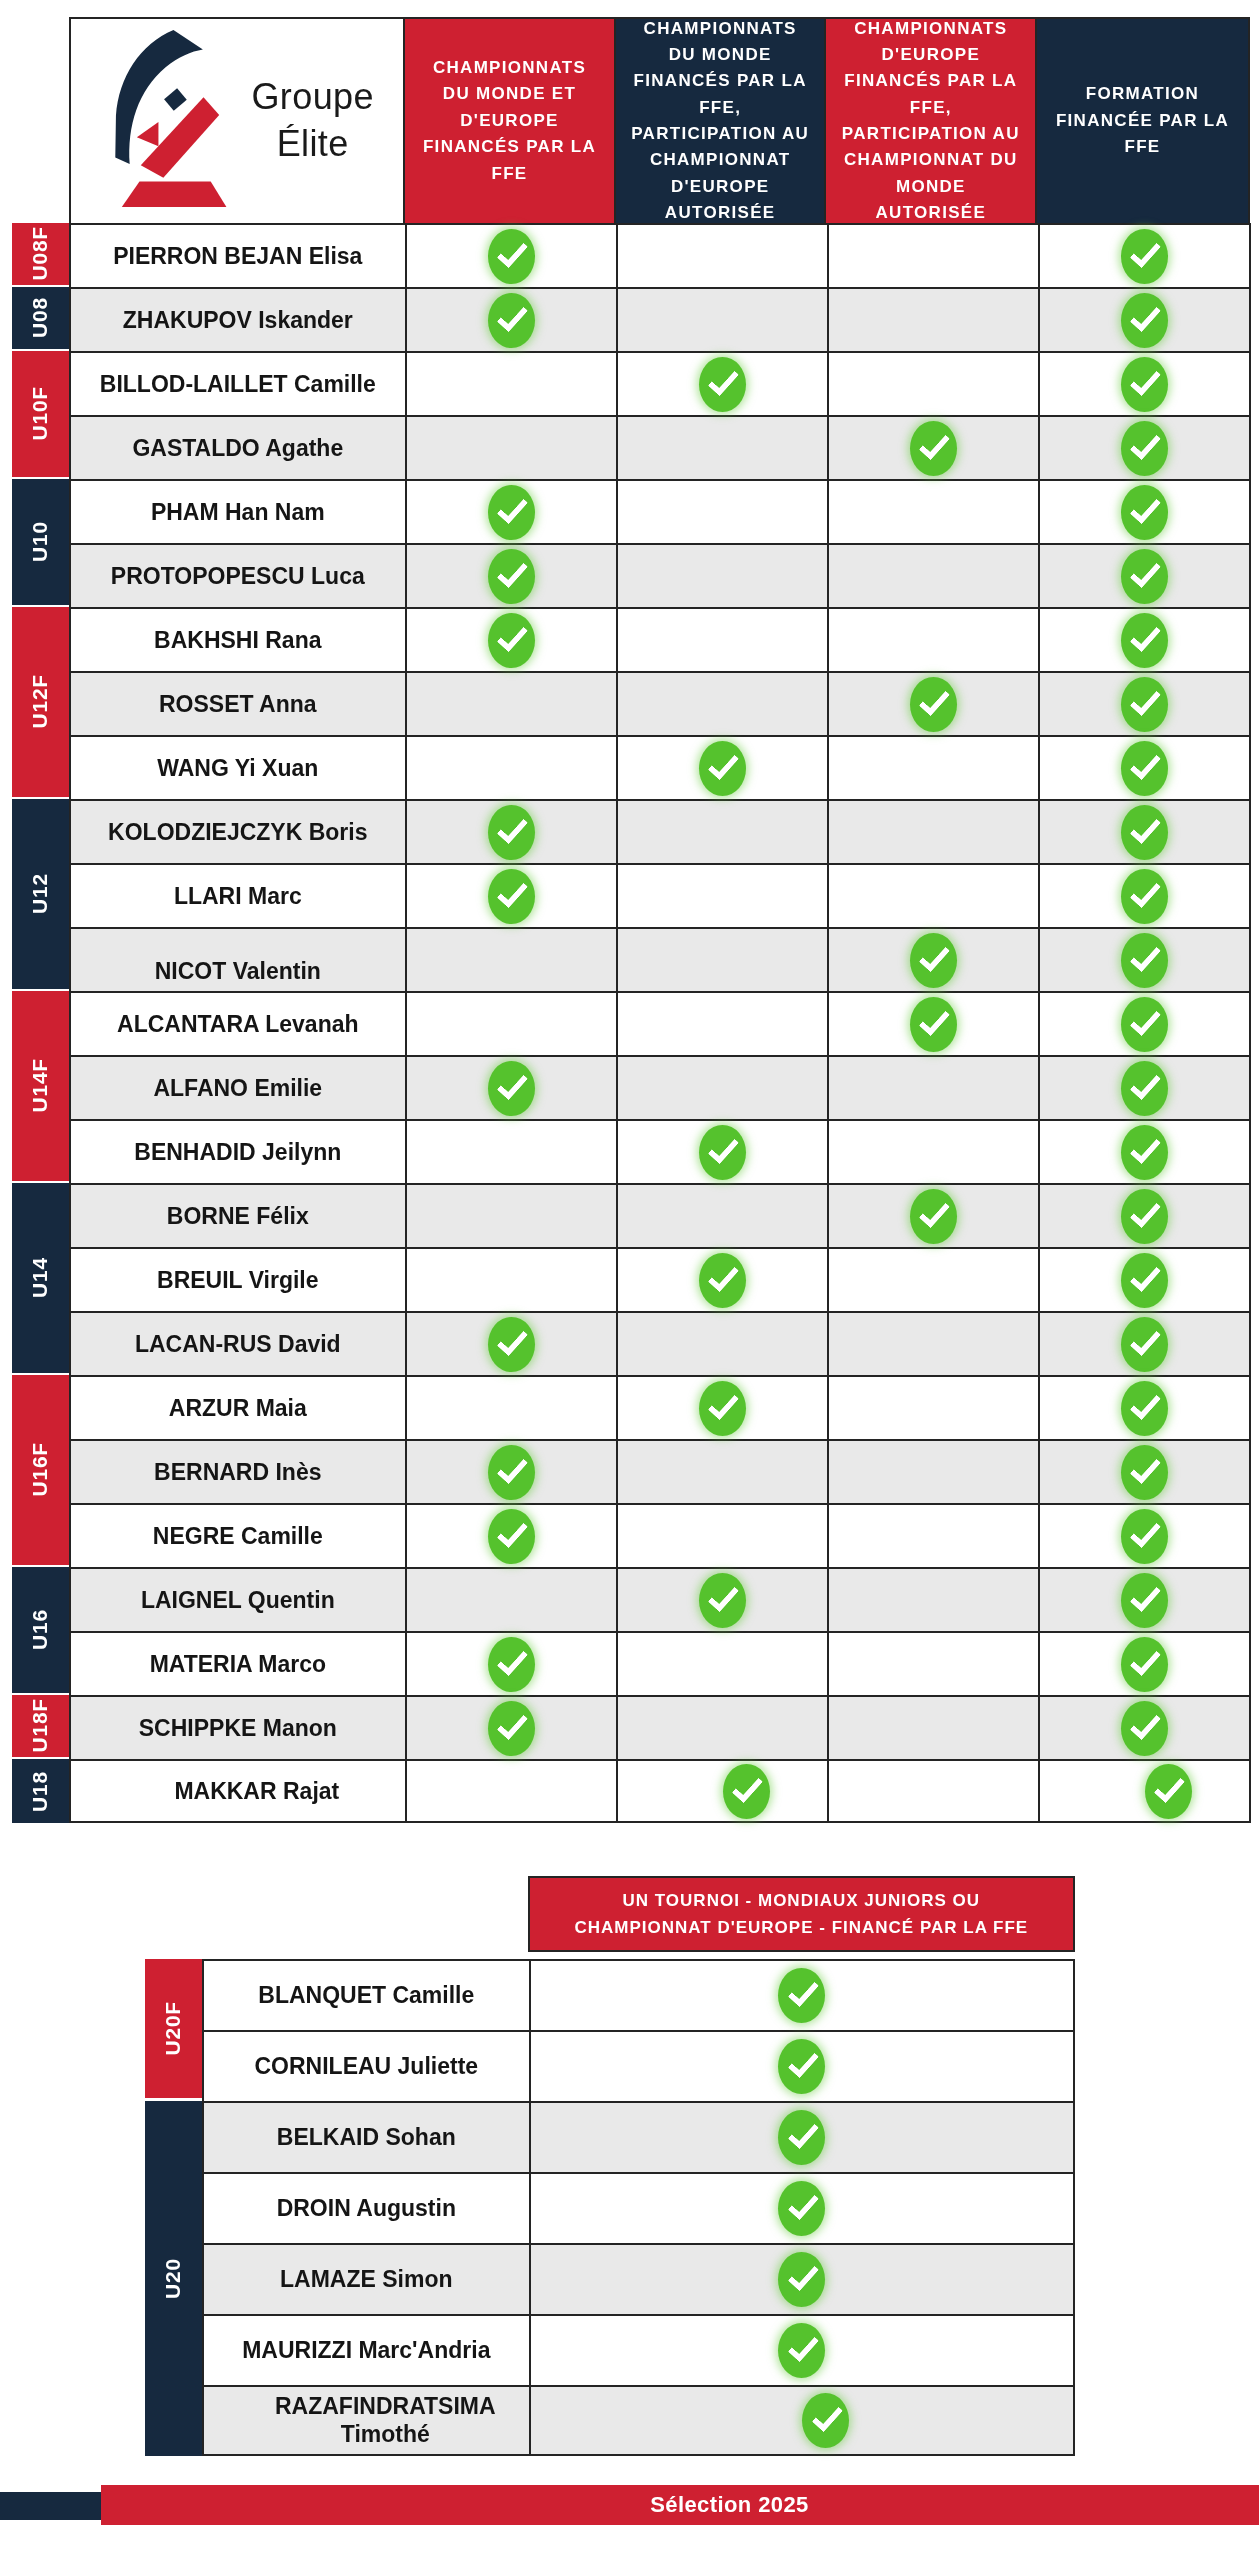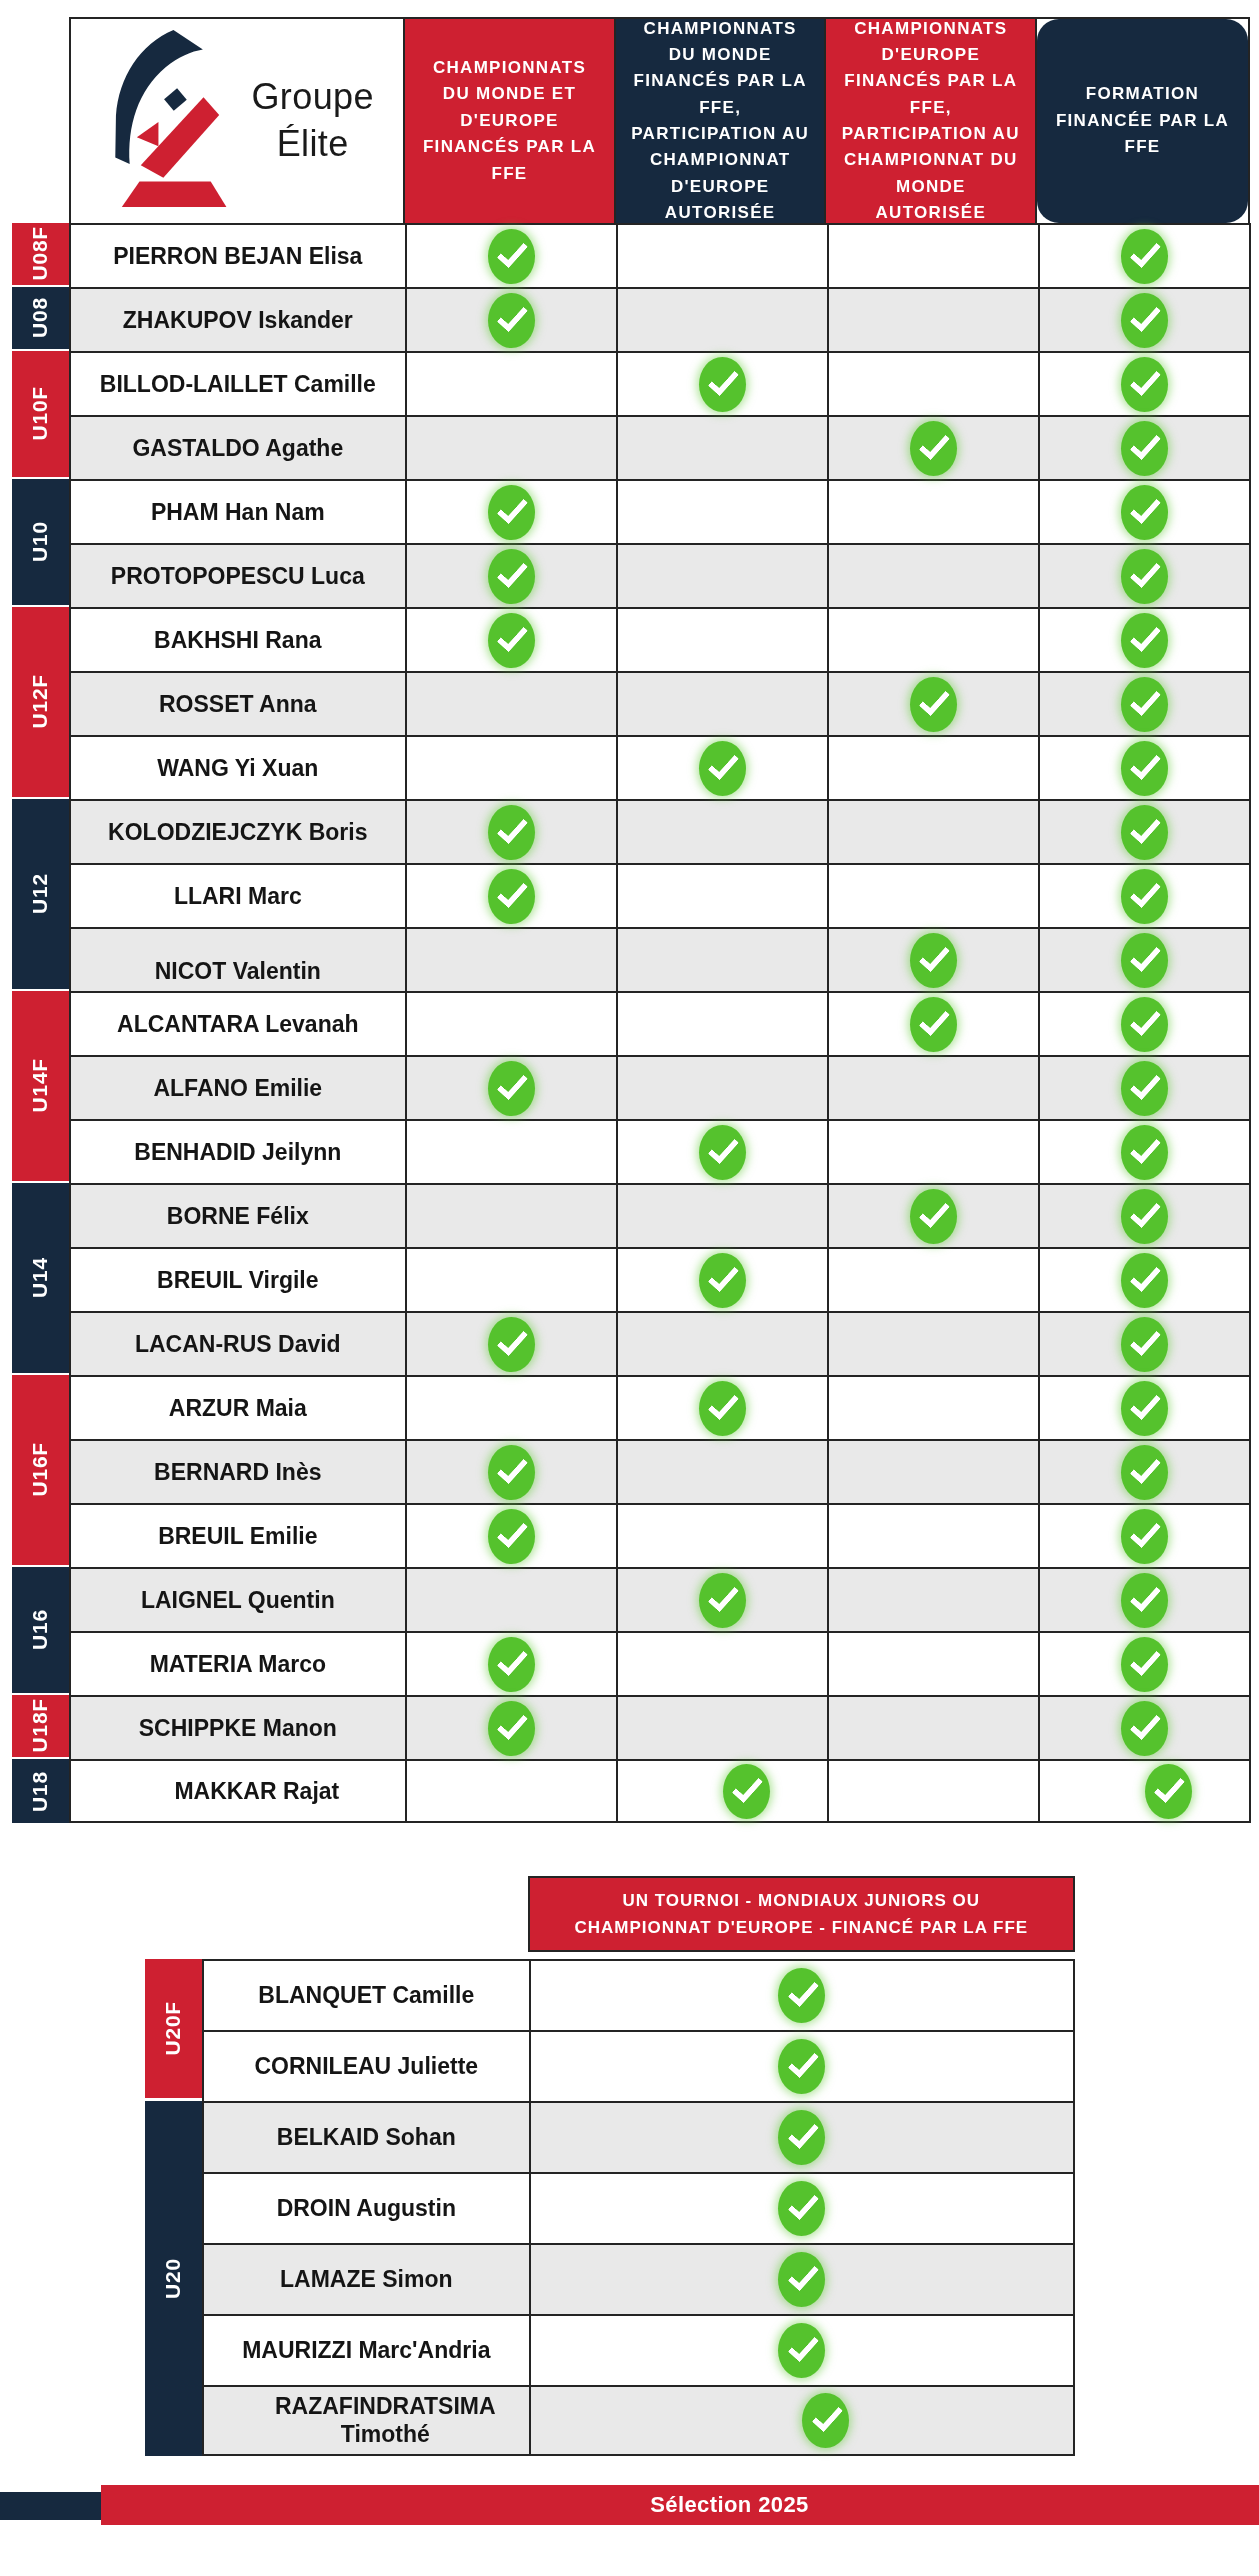--- a/index.html
+++ b/index.html
@@ -61,21 +61,21 @@
     justify-content:center;
     text-align:center;
     padding:8.4px 11.8px;
     color:#ffffff;
     font-size:17px;
     font-weight:700;
     letter-spacing:1.3px;
     line-height:1.55;
     text-transform:uppercase;
   }
-  .hcol:last-child{border-right:none;border-radius:22px;}
+  .hcol:last-child{border-right:none;}
   .bg-red{background:var(--red);}
   .bg-navy{background:var(--navy);}
 
   
   .tgrid{display:grid;}
   #main-grid{
     grid-template-columns:57px 338px repeat(4,211px);
     grid-auto-rows:minmax(64px,auto);
     width:1238px;
   }
@@ -551,21 +551,21 @@
         </span>
       </div>
       <div class="cell check-cell gray" style="grid-area: 20 / 4;"></div>
       <div class="cell check-cell gray" style="grid-area: 20 / 5;"></div>
       <div class="cell check-cell gray" style="grid-area: 20 / 6;">
         <span class="checkmark">
           <span class="tick"></span>
         </span>
       </div>
       <div class="cell name-cell white" style="grid-area: 21 / 2;">
-    <span class="pname">BREUIL Emilie</span>
+    <span class="pname">NEGRE Camille</span>
   </div>
       <div class="cell check-cell white" style="grid-area: 21 / 3;">
         <span class="checkmark">
           <span class="tick"></span>
         </span>
       </div>
       <div class="cell check-cell white" style="grid-area: 21 / 4;"></div>
       <div class="cell check-cell white" style="grid-area: 21 / 5;"></div>
       <div class="cell check-cell white" style="grid-area: 21 / 6;">
         <span class="checkmark">

